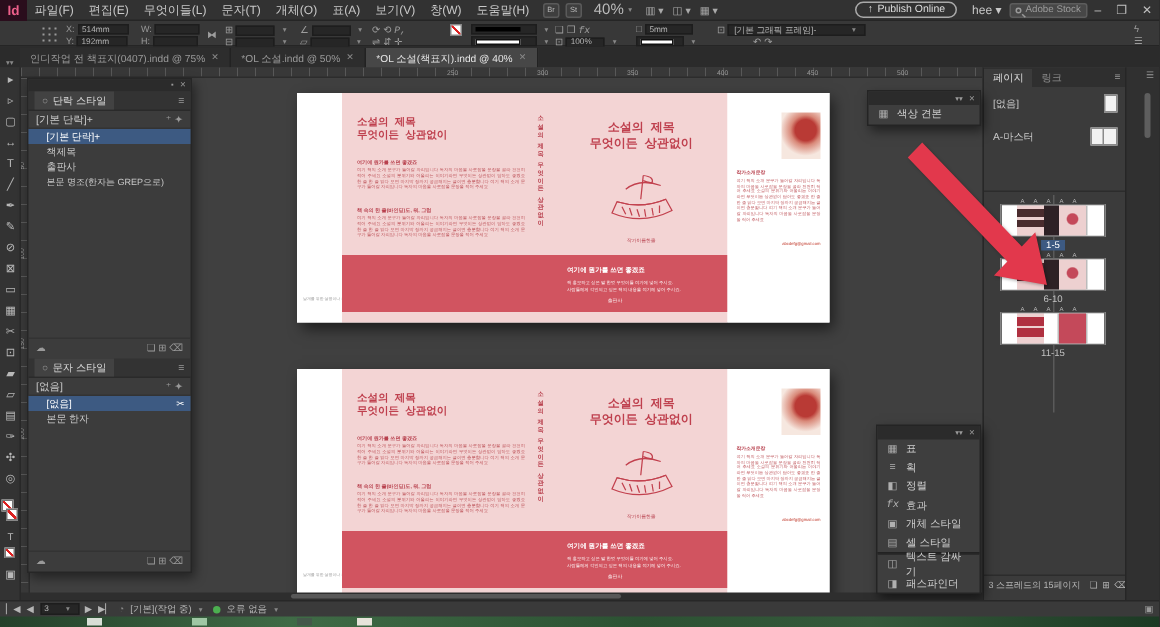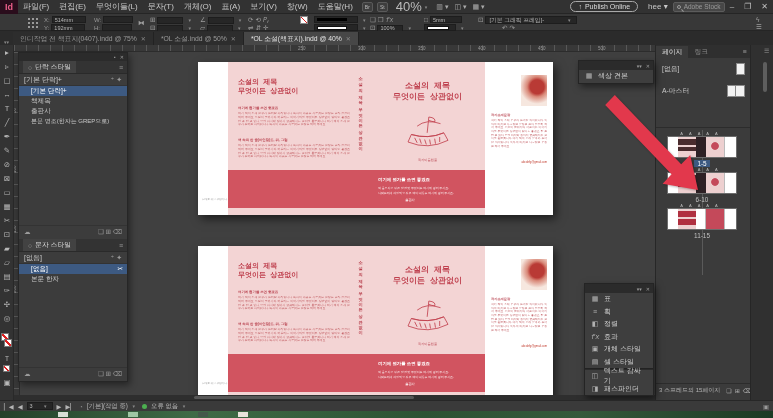--- a/index.html
+++ b/index.html
@@ -8,21 +8,21 @@
        font-family:"Liberation Sans","DejaVu Sans",sans-serif;color:#ccc;-webkit-font-smoothing:antialiased;}
   .abs{position:absolute;}
   
   .menubar{left:0;top:0;width:773px;height:14px;background:#323232;border-bottom:1px solid #252525;
            display:flex;align-items:center;font-size:8px;color:#c8c8c8;}
   .id-logo{width:18px;height:14px;background:#2a0d1c;color:#ec5f8a;font-weight:bold;font-size:9px;
            display:flex;align-items:center;justify-content:center;}
   .menu-item{padding:0 5px;white-space:nowrap;font-size:8px;}
   .mini-badge{width:11px;height:10px;background:#3e3e3e;border:1px solid #5a5a5a;border-radius:2px;
               font-size:5px;display:flex;align-items:center;justify-content:center;margin-left:4px;color:#bbb;}
-  .zoom-dd{margin-left:8px;font-size:13px;color:#bbb;}
+  .zoom-dd{margin-left:8px;font-size:10px;color:#bbb;}
   .dd-caret{font-size:5px;color:#888;margin:0 3px;}
   .view-ico{font-size:7px;color:#aaa;margin-left:6px;}
   .publish-pill{border:1px solid #a9a9a9;border-radius:8px;font-size:7px;color:#ddd;padding:1px 7px;
                 display:flex;align-items:center;gap:3px;white-space:nowrap;}
   .search-box{width:52px;height:10px;background:#474747;border:1px solid #5c5c5c;border-radius:2px;
               display:flex;align-items:center;font-size:6.5px;color:#9a9a9a;padding:0 3px;gap:3px;}
   .mag{width:4px;height:4px;border:1px solid #9a9a9a;border-radius:50%;position:relative;flex:none;}
   .mag:after{content:"";position:absolute;width:3px;height:1px;background:#9a9a9a;transform:rotate(45deg);left:3px;top:4px;}
   .winbtn{font-size:8px;color:#c0c0c0;padding:0 5px;}
   

